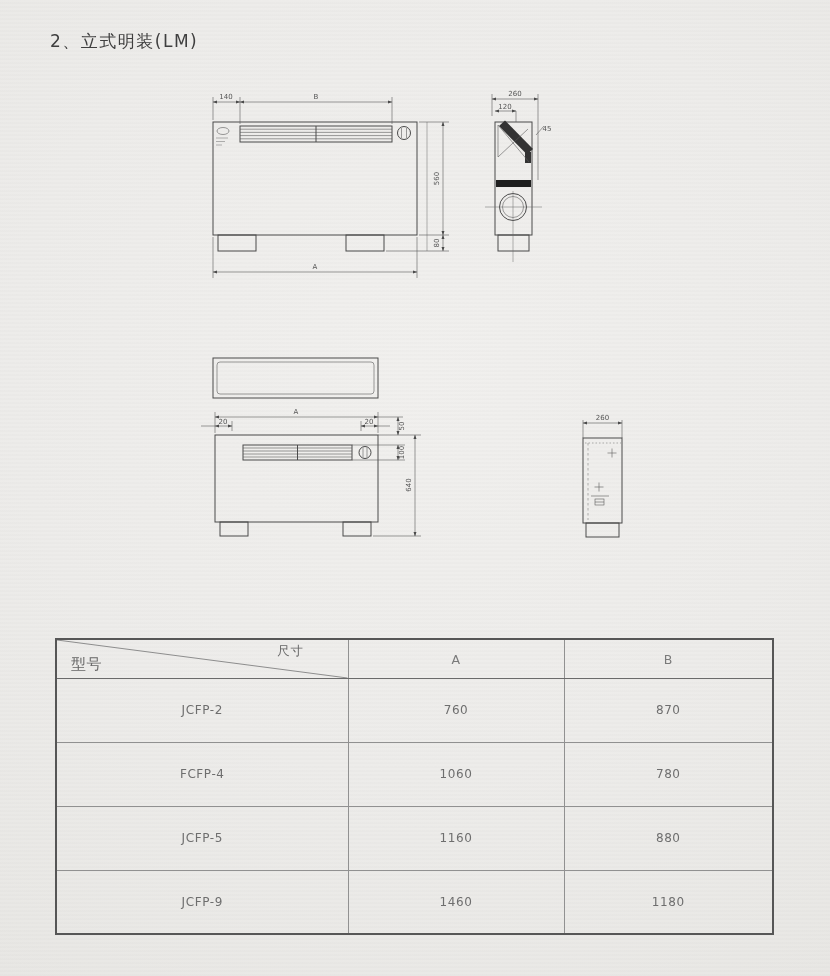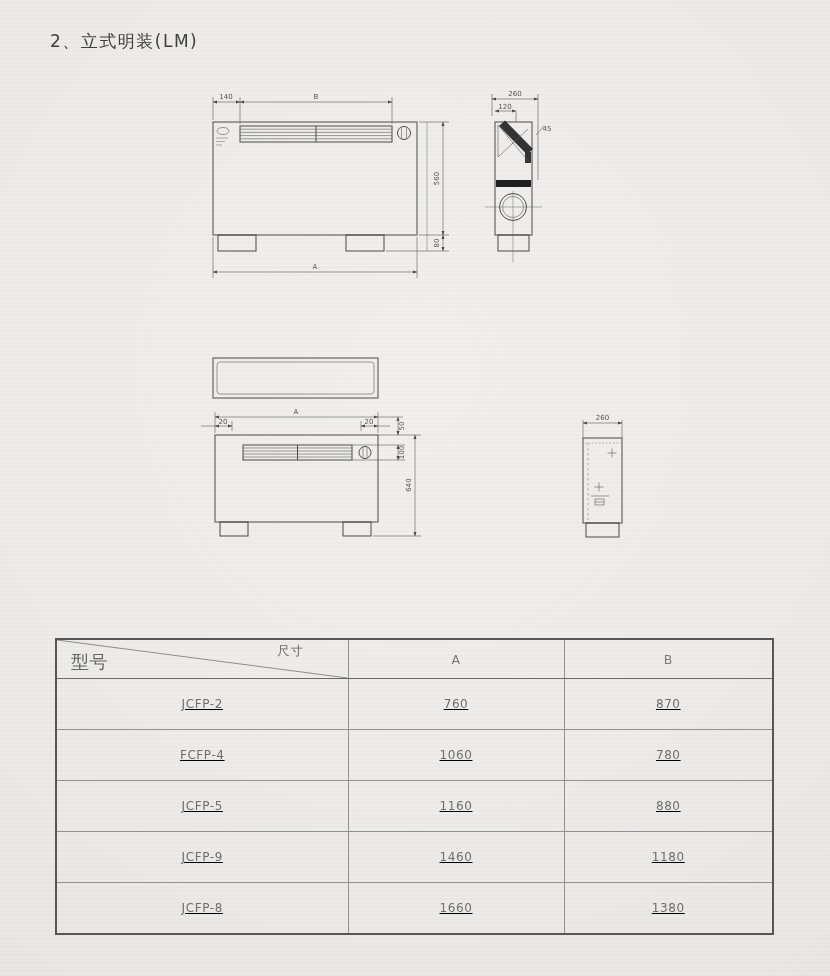--- a/index.html
+++ b/index.html
@@ -26,24 +26,24 @@
   table.dims{
     border-collapse:collapse;table-layout:fixed;width:717px;height:297px;
     border:2px solid #565656;
   }
   table.dims th, table.dims td{
     border:1px solid #919191;
     font-weight:400;color:#6e6e6e;font-size:12px;letter-spacing:0.6px;
     text-align:center;vertical-align:middle;padding:0;
   }
   table.dims thead th{height:38px;color:#7a7a7a;font-size:12.5px;border-bottom:1.5px solid #6a6a6a;}
-  table.dims tbody tr{height:24px;text-decoration:underline;}
+  table.dims tbody tr{height:24px;}
   th.corner{position:relative;}
   th.corner .diag{position:absolute;left:0;top:0;width:100%;height:100%;}
-  th.corner .lbl-model{position:absolute;left:14px;bottom:4px;font-size:18px;color:#666;}
+  th.corner .lbl-model{position:absolute;left:14px;bottom:4px;font-size:15px;color:#666;}
   th.corner .lbl-size{position:absolute;right:44px;top:3px;font-size:12.5px;color:#666;}
 </style>
 </head>
 <body>
 
 <div class="page">
 
   <h1 class="title">2、立式明装(LM)</h1>
 
   <svg class="draw" style="left:185px;top:80px;" width="400" height="215" viewBox="0 0 400 215">
@@ -246,22 +246,17 @@
         <tr>
           <td>JCFP-5</td>
           <td>1160</td>
           <td>880</td>
         </tr>
         <tr>
           <td>JCFP-9</td>
           <td>1460</td>
           <td>1180</td>
         </tr>
-        <tr>
-          <td>JCFP-8</td>
-          <td>1660</td>
-          <td>1380</td>
-        </tr>
       </tbody>
     </table>
   </div>
 
 </div>
 
 </body></html>

